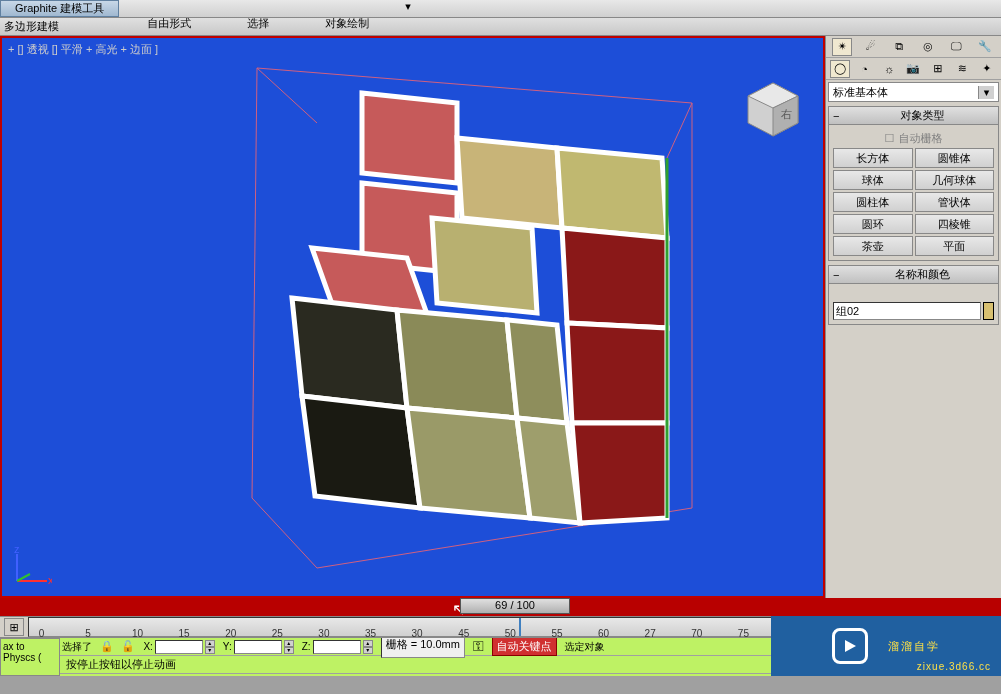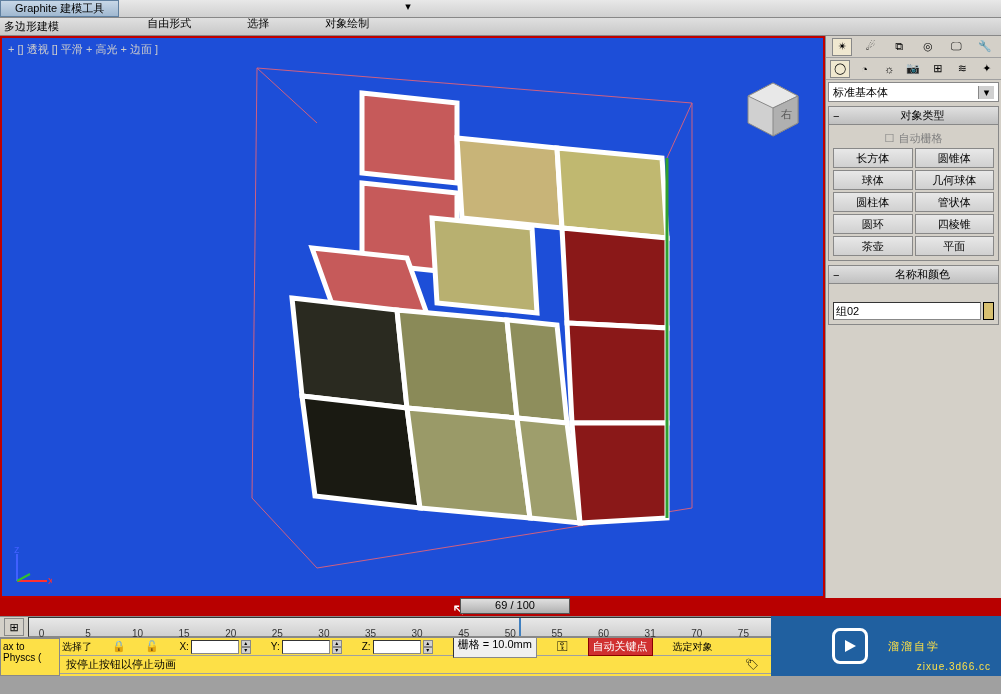--- a/index.html
+++ b/index.html
@@ -49,24 +49,24 @@
 .timeline .cursor { position: absolute; left: 452px; top: 2px; color: #fff; font-size: 16px; }
 
 
 .ruler { height: 22px; background: #d4d0c8; display: flex; align-items: center; position: relative; border-top: 1px solid #888; border-bottom: 1px solid #888; }
 .ruler .icon-left { width: 20px; height: 18px; border: 1px solid #888; margin: 0 4px; display: flex; align-items: center; justify-content: center; }
 .ruler .ticks { flex: 1; position: relative; height: 20px; background: linear-gradient(#e8e8e8, #d0d0d0); border: 1px inset #888; }
 .ruler .ticks .tick { position: absolute; top: 10px; font-size: 10px; color: #333; }
 .ruler .ticks .marker { position: absolute; top: 0; width: 2px; height: 100%; background: #4080c0; }
 
 
-.statusbar { height: 38px; background: #fde047; display: flex; }
+.statusbar { height: 38px; background: #bef264; display: flex; }
 .status-left { width: 60px; border: 1px solid #888; padding: 2px; font-size: 10px; }
 .status-mid { flex: 1; display: flex; flex-direction: column; }
-.status-row { height: 18px; display: flex; align-items: center; gap: 20px; padding: 0 2px; border-bottom: 1px solid #a0a0a0; }
+.status-row { height: 18px; display: flex; align-items: center; gap: 8px; padding: 0 2px; border-bottom: 1px solid #a0a0a0; }
 .status-row .field { display: flex; align-items: center; gap: 2px; }
 .status-row .field input { width: 48px; height: 14px; border: 1px inset #888; background: #fff; }
 .status-row .lbl { font-size: 10px; }
 .status-row .grid-val { border: 1px inset #888; padding: 0 4px; height: 22px; background: #f0f0f0; }
 .status-row .autokey { background: #d03030; color: #fff; padding: 1px 4px; border: 1px solid #800; }
 .status-row .info { flex: 1; padding: 0 4px; }
 .spinner { width: 10px; display: flex; flex-direction: column; }
 .spinner div { height: 7px; background: #d0d0d0; border: 1px solid #888; font-size: 6px; line-height: 5px; text-align: center; }
 
 
@@ -215,21 +215,21 @@
       <span class="tick" style="left: 15.4%;">15</span>
       <span class="tick" style="left: 20.2%;">20</span>
       <span class="tick" style="left: 25%; text-align: center;">25</span>
       <span class="tick" style="left: 29.8%;">30</span>
       <span class="tick" style="left: 34.6%;">35</span>
       <span class="tick" style="left: 39.4%;">30</span>
       <span class="tick" style="left: 44.2%;">45</span>
       <span class="tick" style="left: 49%;">50</span>
       <span class="tick" style="left: 53.8%;">55</span>
       <span class="tick" style="left: 58.6%;">60</span>
-      <span class="tick" style="left: 63.4%;">31</span>
+      <span class="tick" style="left: 63.4%;">27</span>
       <span class="tick" style="left: 68.2%;">70</span>
       <span class="tick" style="left: 73%;">75</span>
       <span class="tick" style="left: 77.8%;">80</span>
       <span class="tick" style="left: 82.6%;">85</span>
       <span class="tick" style="left: 87.4%;">90</span>
       <span class="tick" style="left: 92.2%;">95</span>
       <span class="tick" style="left: 97%;">100</span>
     </div>
 </div>
 

